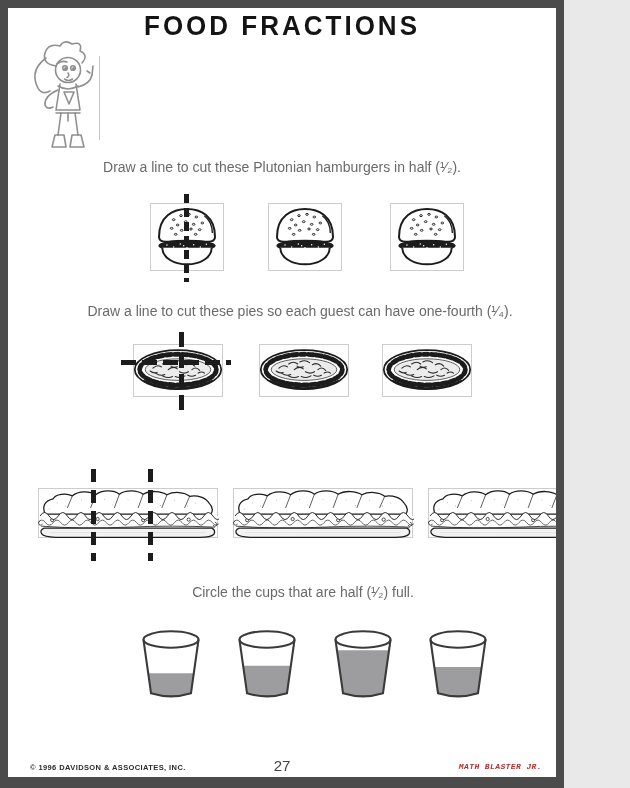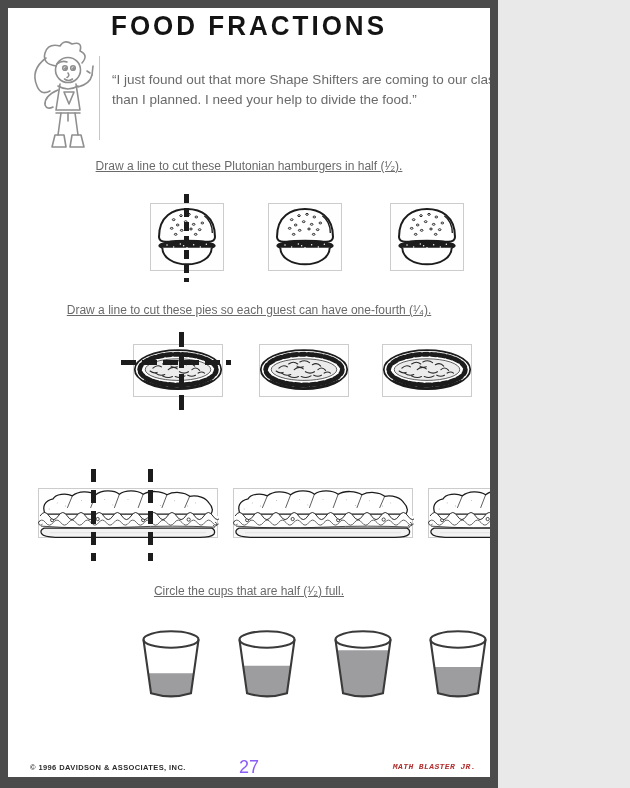--- a/index.html
+++ b/index.html
@@ -1,41 +1,41 @@
 <!DOCTYPE html>
 <html style="--frame: #4b4b4b; --ink: #1c1c1c; --text: #6a6a6a; --cupfill: #9d9da0;"><head>
 <meta charset="utf-8">
 <style>
   :root{
     --frame:#4b4b4b; --ink:#1c1c1c; --text:#6a6a6a; --cupfill:#9d9da0; --boxline:#cccccc;
   }
   html,body{margin:0;padding:0;background:#e9e9e9;}
-  #page{position:relative;width:498px;height:788px;background:#ffffff;
+  #page{position:relative;width:564px;height:788px;background:#ffffff;
         font-family:"Liberation Sans","DejaVu Sans",sans-serif;overflow:hidden;}
   #frame{position:absolute;inset:0;border:8px solid var(--frame);border-bottom-width:11px;
          pointer-events:none;z-index:50;}
   .abs{position:absolute;}
   #title{top:11px;left:0;width:100%;text-align:center;font-size:26px;font-weight:700;
          letter-spacing:3px;color:#141414;transform:scaleY(1.04);}
   #divider{left:99px;top:56px;width:1px;height:84px;background:#c6c6c6;}
   #quote{left:112px;top:70px;width:452px;font-size:13.5px;line-height:1.5;color:var(--text);}
-  .instr{left:0;width:100%;text-align:center;font-size:12px;color:var(--text);text-decoration:underline;}
+  .instr{left:0;width:100%;text-align:center;font-size:14px;color:var(--text);}
   .itembox{position:absolute;border:1px solid var(--boxline);background:#fefefe;}
   .itembox svg{position:absolute;}
   .vdash{position:absolute;background-image:repeating-linear-gradient(
           to bottom,var(--ink) 0px,var(--ink) 9px,transparent 9px,transparent 14px);z-index:20;}
   .vdash.long{background-image:repeating-linear-gradient(
           to bottom,var(--ink) 0px,var(--ink) 15px,transparent 15px,transparent 21px);}
   .vdash.sand{background-image:repeating-linear-gradient(
           to bottom,var(--ink) 0px,var(--ink) 13px,transparent 13px,transparent 21px);}
   .hdash{position:absolute;background-image:repeating-linear-gradient(
           to right,var(--ink) 0px,var(--ink) 15px,transparent 15px,transparent 21px);z-index:20;}
   .cup{position:absolute;width:62px;height:78px;}
   #footer-copy{left:30px;top:763px;font-size:7.5px;font-weight:700;letter-spacing:.4px;color:#2b2b2b;text-align:center;}
-  #footer-page{left:0;top:757px;width:100%;text-align:center;font-size:18px;color:#8b5cf6;}
+  #footer-page{left:0;top:757px;width:100%;text-align:center;font-size:15px;color:#404040;}
   #footer-brand{right:22px;top:762px;font-size:8px;font-weight:700;font-style:italic;
                 letter-spacing:.4px;color:#b23030;}
   svg{display:block;}
 </style>
 </head>
 <body>
 
 <div id="page">
   <div id="frame"></div>
 
@@ -58,21 +58,20 @@
     <path d="M56,47 Q68,44 70,35"></path>
     <path d="M70,35 L71,26 M68,33 l-3,-2"></path>
     <path d="M36,50 Q22,56 23,65 Q25,70 31,67"></path>
     <path d="M34,73 L58,73"></path>
     <path d="M39,73 L36,95 M53,73 L56,95 M46,73 L46,81"></path>
     <path d="M33,95 L42,95 L44,107 L30,107 Z"></path>
     <path d="M50,95 L59,95 L62,107 L48,107 Z"></path>
   </svg>
 
   <div id="divider" class="abs"></div>
-  <div id="quote" class="abs">“I just found out that more Shape Shifters are coming to our class party than I planned. I need your help to divide the food.”</div>
 
   <div class="instr abs" style="top:159px;">Draw a line to cut these Plutonian hamburgers in half (¹⁄₂).</div>
 
   <div class="itembox" style="left:150px;top:203px;width:72px;height:66px;">
     <svg style="left:2px;top:1px;" width="68" height="64" viewBox="0 0 100 96">
       <g fill="#ffffff" stroke="#1c1c1c" stroke-width="3">
         <path d="M8,48 C8,16 30,6 50,6 C70,6 92,16 92,48 C92,53 87,55 82,55 L18,55 C13,55 8,53 8,48 Z"></path>
       </g>
       <path d="M76,16 Q88,25 88,42" fill="none" stroke="#1c1c1c" stroke-width="2"></path>
       <g fill="none" stroke="#1c1c1c" stroke-width="1.4">
@@ -180,21 +179,21 @@
           <circle cx="70" cy="63" r="1.1"></circle>
         <circle cx="79" cy="59" r="1.1"></circle>
           <circle cx="45" cy="61" r="1.1"></circle>
           <circle cx="65" cy="66" r="1.1"></circle>
         <circle cx="25" cy="66" r="1.1"></circle>
       </g>
       <path d="M13,64 C13,79 30,89 50,89 C70,89 87,79 87,64" fill="#ffffff" stroke="#1c1c1c" stroke-width="3"></path>
     </svg>
   </div>
 
-  <div class="instr abs" style="top:303px;">Draw a line to cut these pies so each guest can have one-fourth (¹⁄₄).</div>
+  <div class="instr abs" style="top:303px;margin-left:18px;">Draw a line to cut these pies so each guest can have one-fourth (¹⁄₄).</div>
 
   <div class="itembox" style="left:133px;top:344px;width:88px;height:51px;">
     <svg style="left:-2px;top:-2px;" width="92" height="56" viewBox="0 0 132 80">
       <ellipse cx="66" cy="38" rx="62" ry="28" fill="#ffffff" stroke="#1c1c1c" stroke-width="2.5"></ellipse>
       <ellipse cx="66" cy="38" rx="55" ry="22" fill="none" stroke="#1c1c1c" stroke-width="7" stroke-dasharray="7 4.5" stroke-linecap="round"></ellipse>
       <ellipse cx="66" cy="38" rx="47" ry="15.5" fill="#ececec" stroke="#1c1c1c" stroke-width="1"></ellipse>
       <g fill="none" stroke="#2a2a2a" stroke-width="1.6" stroke-linecap="round">
         <path d="M30,36 q6,-6 12,-2"></path>
           <path d="M44,30 q7,-5 13,0"></path>
           <path d="M60,27 q8,-4 14,1"></path>
@@ -385,21 +384,21 @@
           <circle cx="300" cy="69" r="3.2"></circle>
       </g>
       <path d="M6,62 q9,-14 18,0 q9,14 18,0 q9,-14 18,0 q9,14 18,0 q9,-14 18,0 q9,14 18,0 q9,-14 18,0 q9,14 18,0 q9,-14 18,0 q9,14 18,0 q9,-14 18,0 q9,14 18,0 q9,-14 18,0 q9,14 18,0 q9,-14 18,0 q9,14 18,0 q9,-14 18,0 q9,14 18,0 q9,-14 18,0 q9,14 18,0" fill="#ffffff" stroke="#1c1c1c" stroke-width="1.8"></path>
       <path d="M2,75 q7.5,-10 15,0 q7.5,10 15,0 q7.5,-10 15,0 q7.5,10 15,0 q7.5,-10 15,0 q7.5,10 15,0 q7.5,-10 15,0 q7.5,10 15,0 q7.5,-10 15,0 q7.5,10 15,0 q7.5,-10 15,0 q7.5,10 15,0 q7.5,-10 15,0 q7.5,10 15,0 q7.5,-10 15,0 q7.5,10 15,0 q7.5,-10 15,0 q7.5,10 15,0 q7.5,-10 15,0 q7.5,10 15,0 q7.5,-10 15,0 q7.5,10 15,0 q7.5,-10 15,0 q7.5,10 15,0" fill="none" stroke="#2a2a2a" stroke-width="1.4"></path>
       <path d="M8,82 Q90,88 180,84 Q270,80 352,84" fill="none" stroke="#1c1c1c" stroke-width="1.6"></path>
       <path d="M14,86 L346,86 Q354,90 350,98 Q344,104 322,104 L36,104 Q14,104 9,97 Q5,90 14,86 Z" fill="#f3f3f3" stroke="#1c1c1c" stroke-width="2.5"></path>
       <path d="M26,95 L334,95" stroke="#d8d8d8" stroke-width="1.2"></path>
     </svg>
   </div>
 
-  <div class="instr abs" style="top:584px;">Circle the cups that are half (¹⁄₂) full.</div>
+  <div class="instr abs" style="top:584px;margin-left:21px;">Circle the cups that are half (¹⁄₂) full.</div>
 
   <svg class="cup" style="left:140px;top:626px;" viewBox="0 0 90 106">
     <path class="cup-water" d="M11.9,65.1 L78.1,65.1 L74,94 Q45,103 16,94 Z" fill="#9d9da0"></path>
     <ellipse cx="45" cy="16" rx="40" ry="12" fill="#ffffff" stroke="#3a3a3a" stroke-width="3"></ellipse>
     <path d="M5,16 L16,94 Q45,103 74,94 L85,16" fill="none" stroke="#3a3a3a" stroke-width="3"></path>
   </svg>
   <svg class="cup" style="left:236px;top:626px;" viewBox="0 0 90 106">
     <path class="cup-water" d="M10.4,54.2 L79.6,54.2 L74,94 Q45,103 16,94 Z" fill="#9d9da0"></path>
     <ellipse cx="45" cy="16" rx="40" ry="12" fill="#ffffff" stroke="#3a3a3a" stroke-width="3"></ellipse>
     <path d="M5,16 L16,94 Q45,103 74,94 L85,16" fill="none" stroke="#3a3a3a" stroke-width="3"></path>

